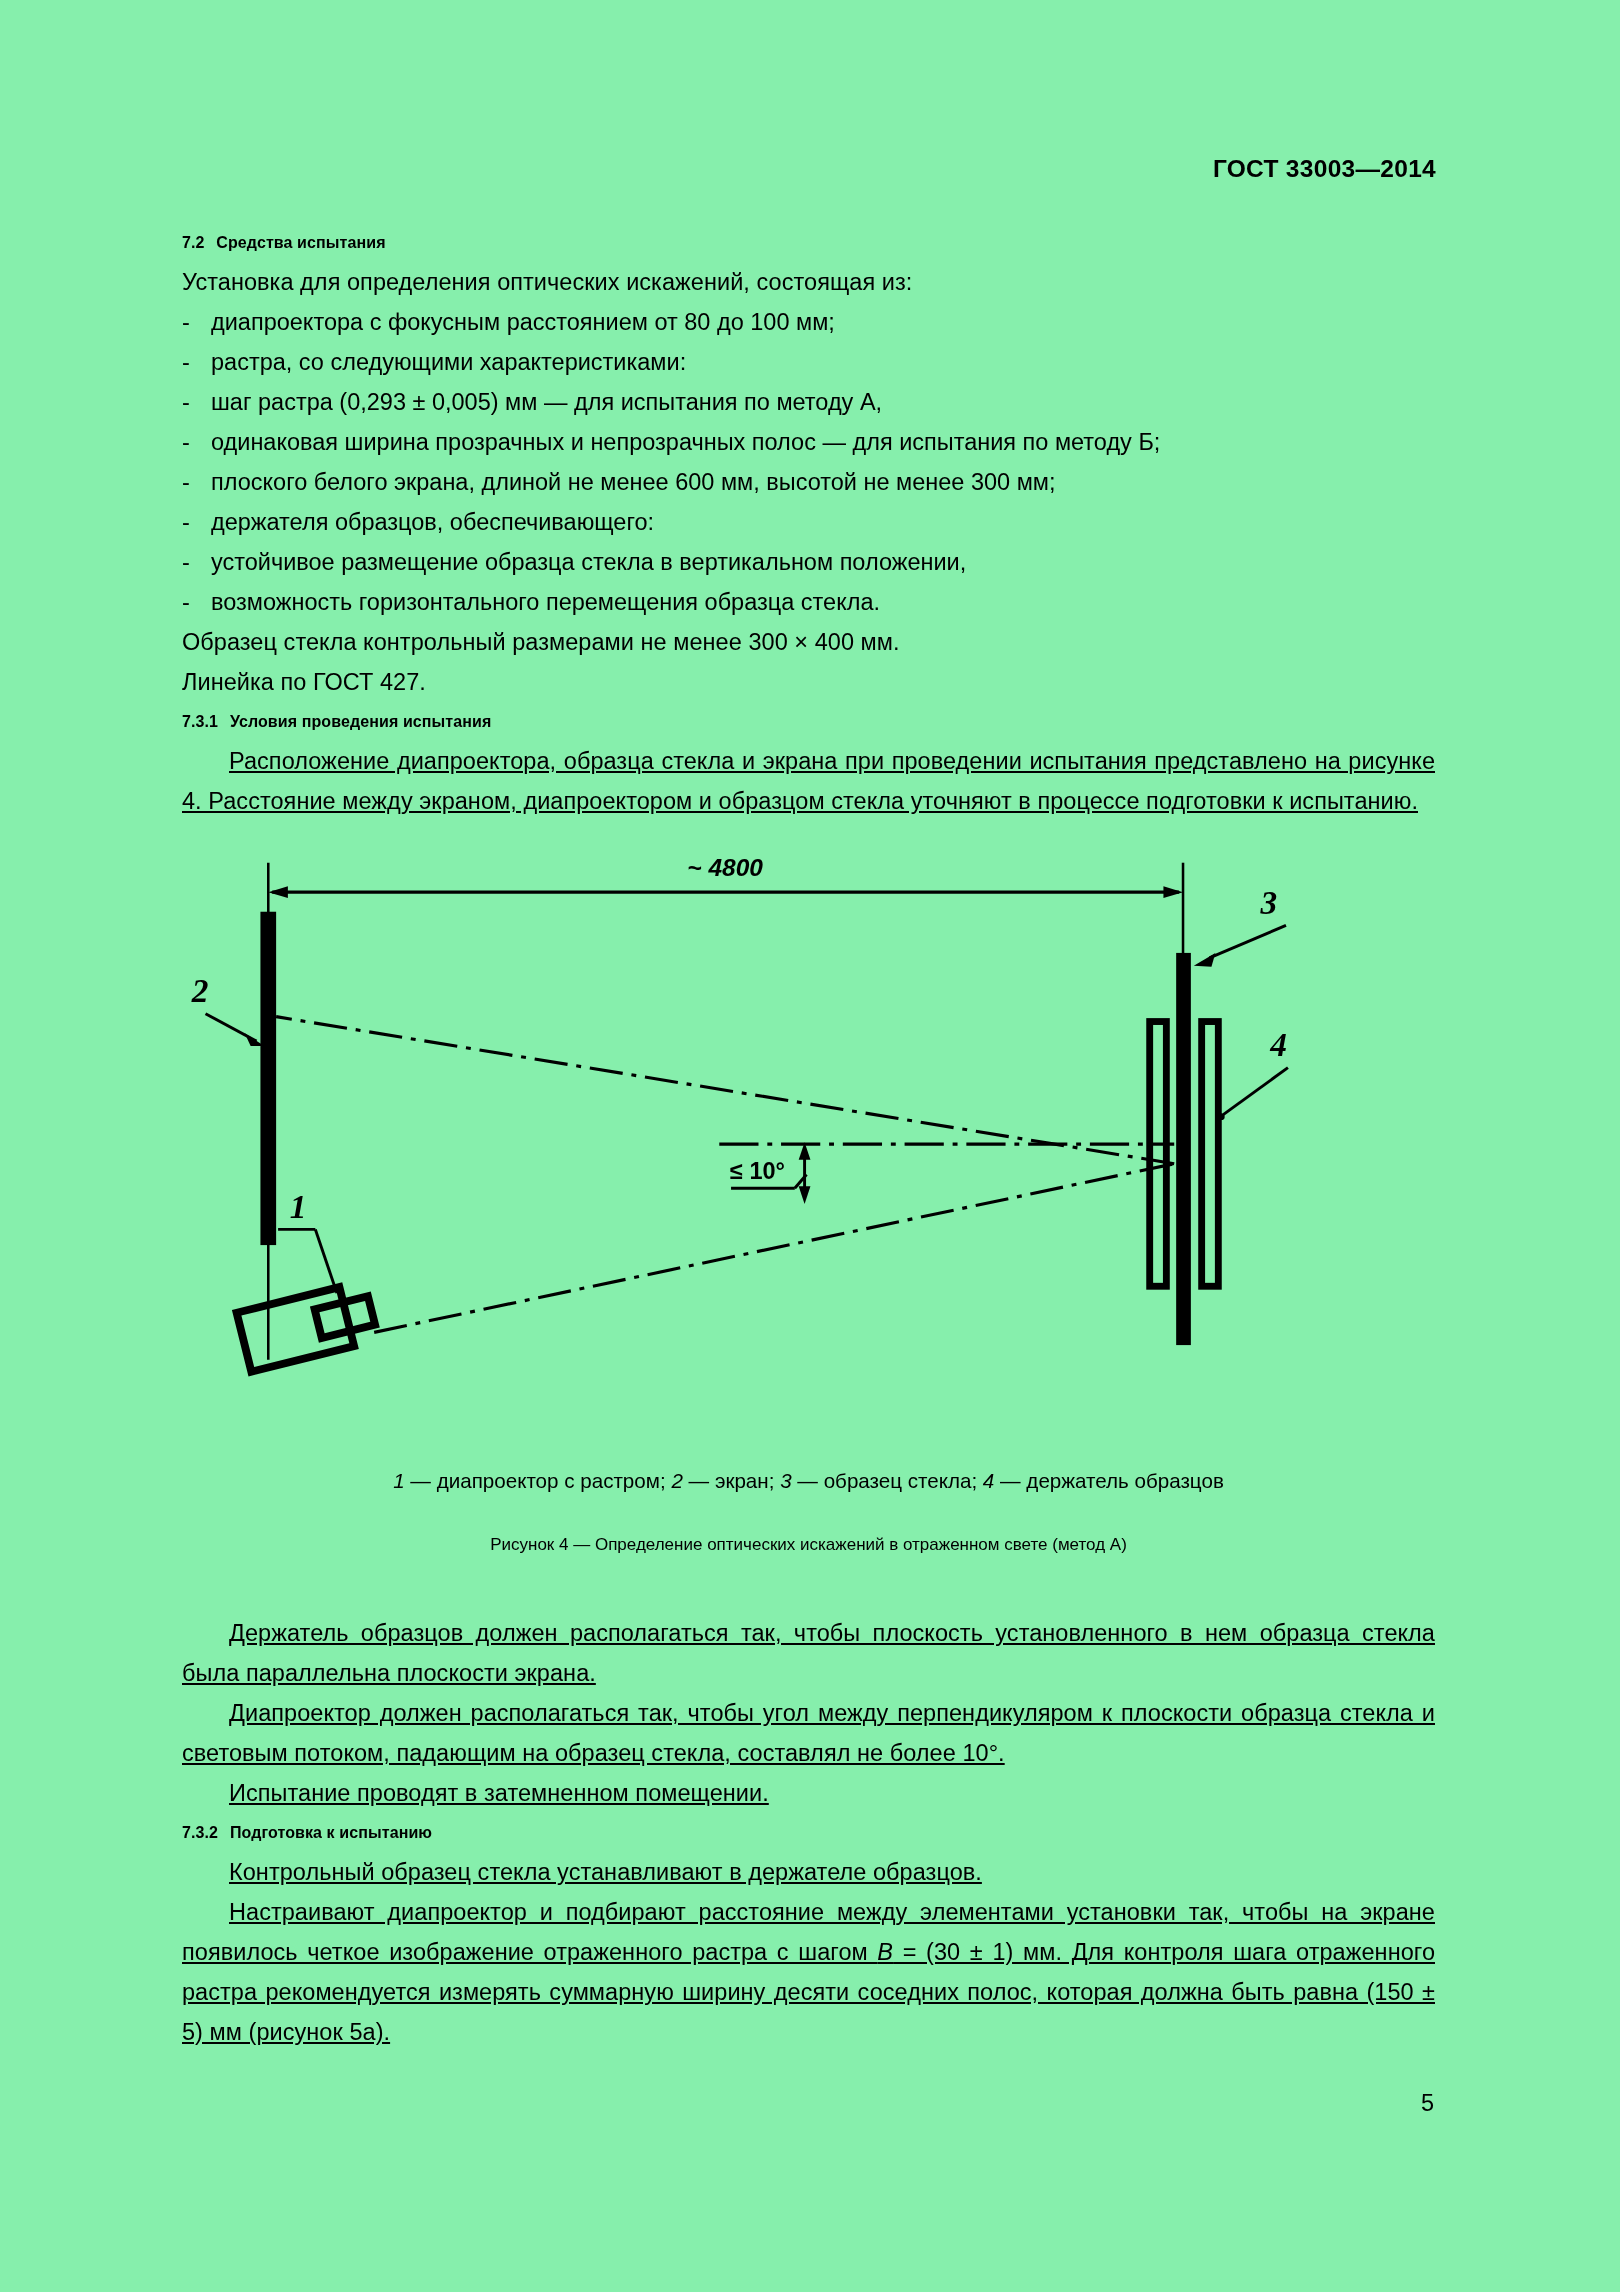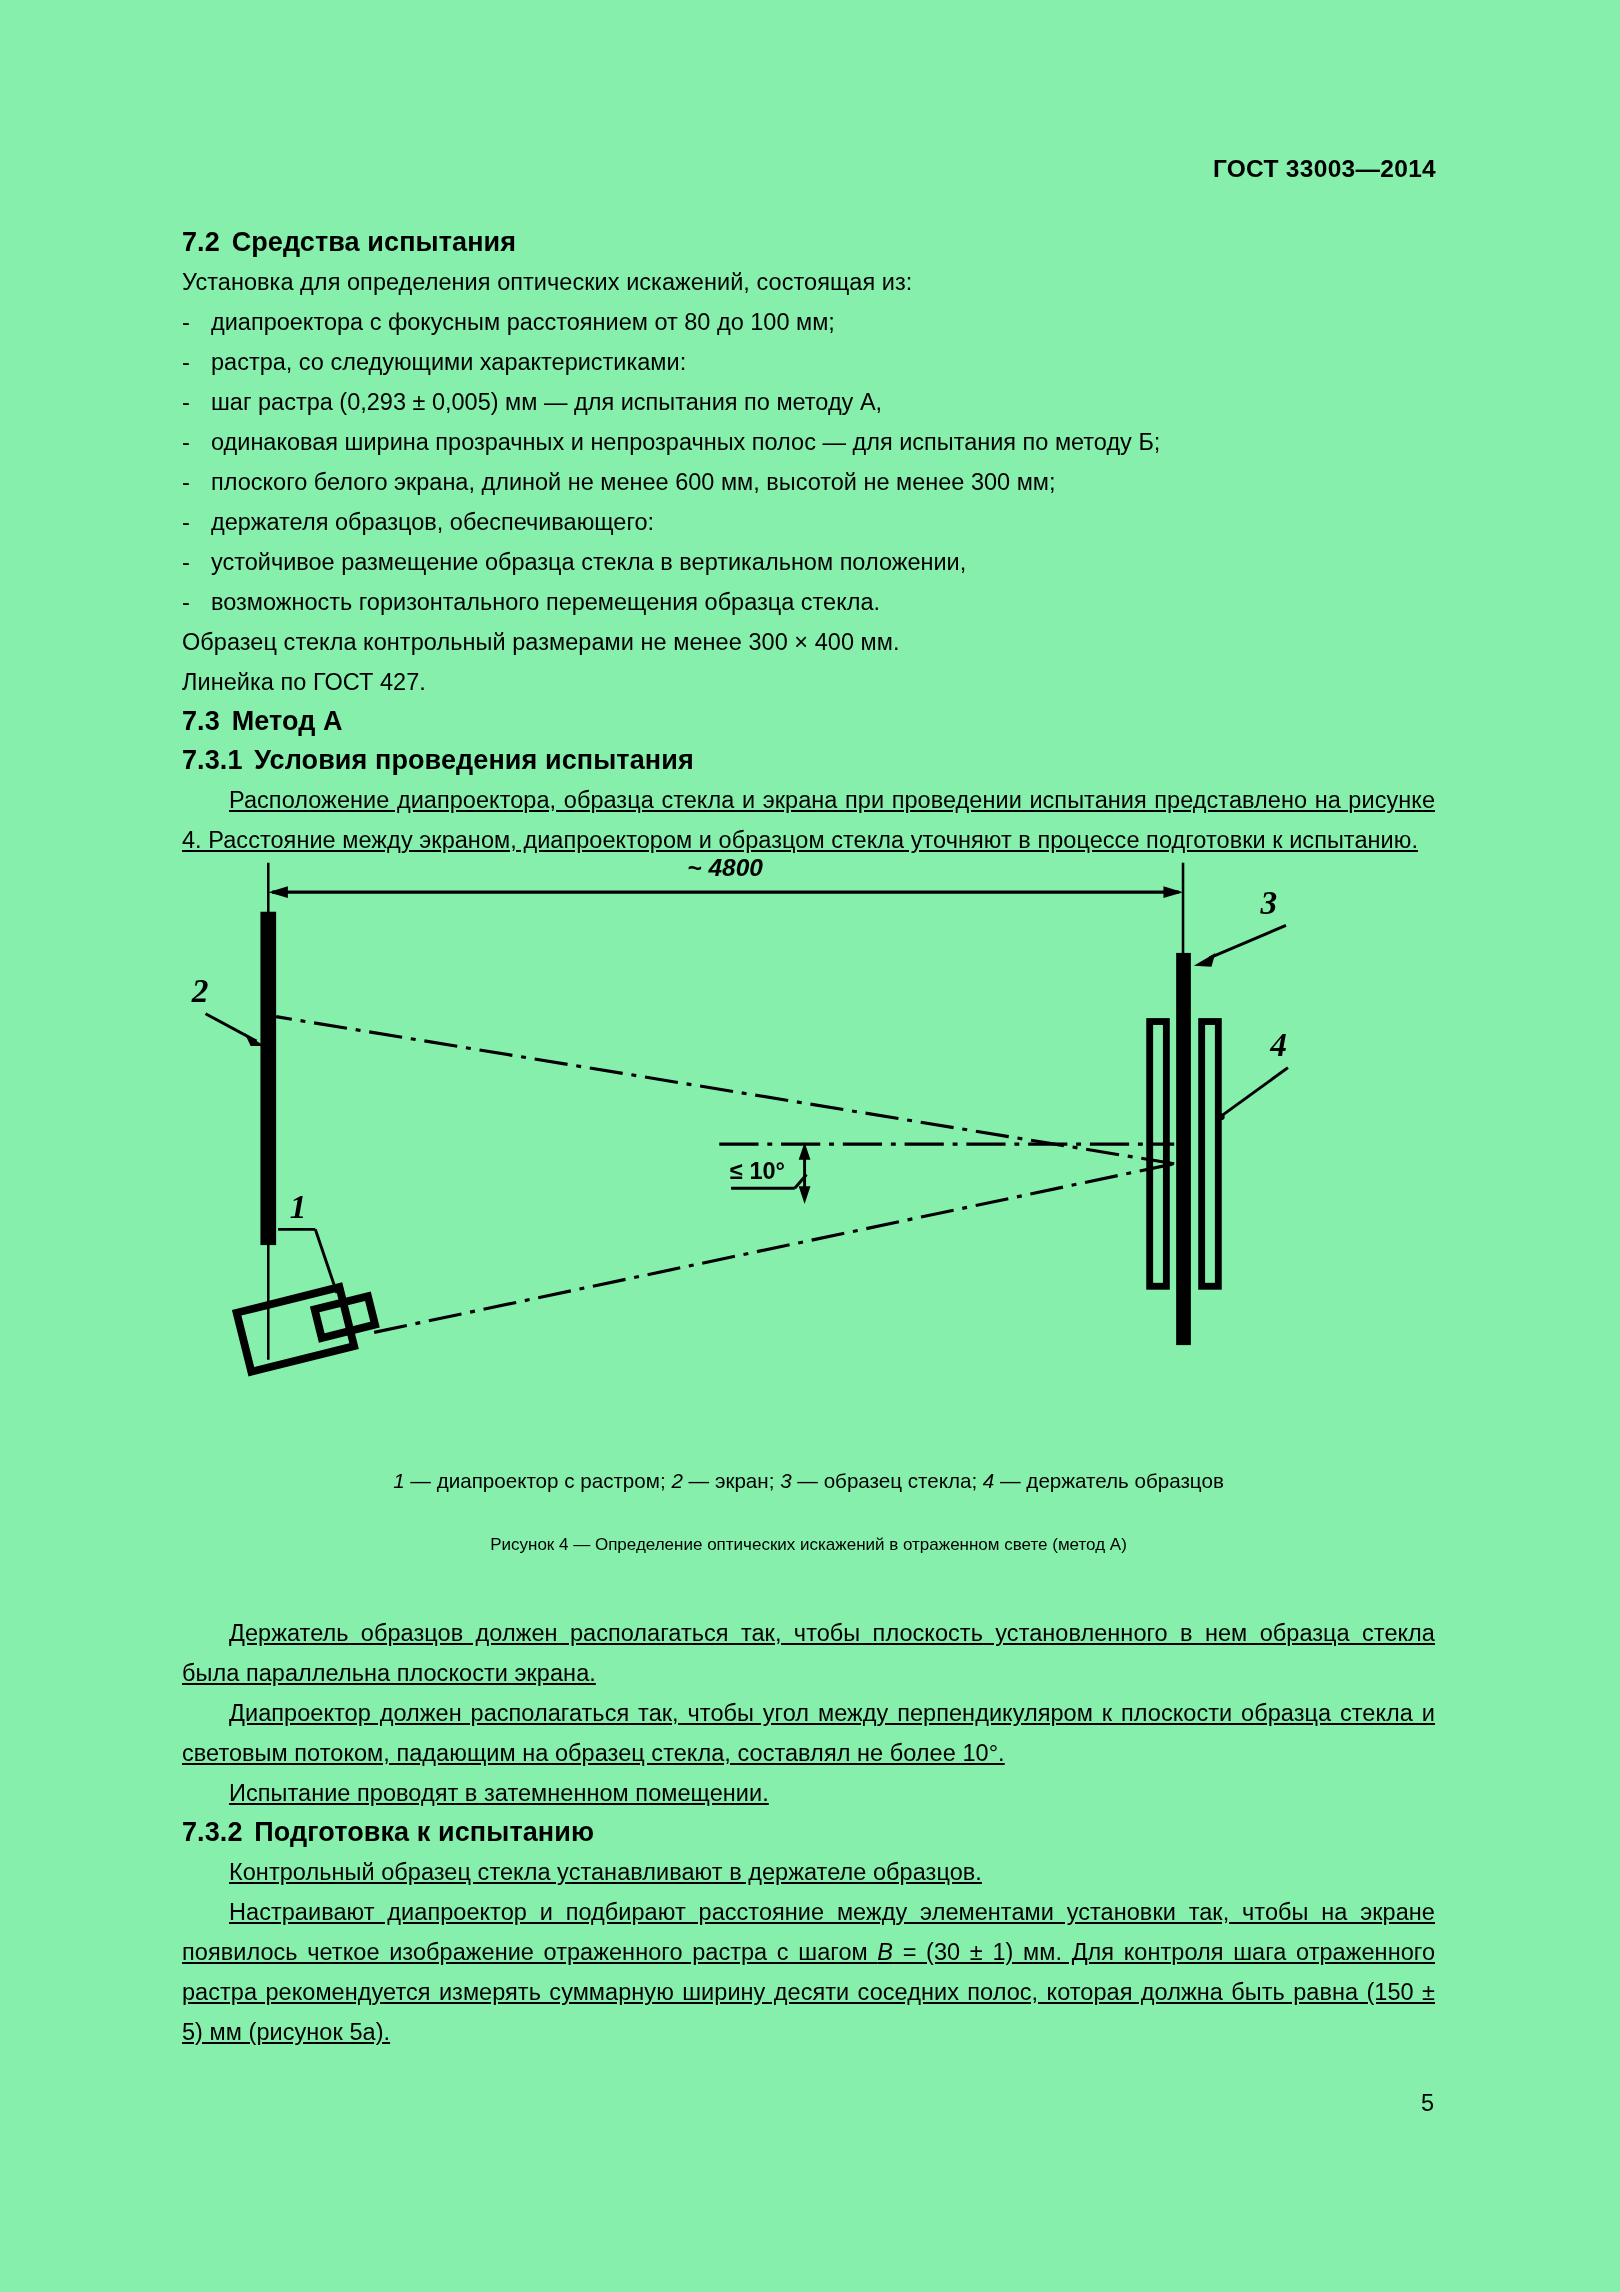--- a/index.html
+++ b/index.html
@@ -33,21 +33,21 @@
 
   
   .content {
     position: absolute;
     left: 182px;
     top: 223px;
     width: 1253px;
   }
 
   h3.sec {
-    font-size: 27px;
+    font-size: 16px;
     font-weight: bold;
     margin: 0;
     padding: 0;
     line-height: 39px;
     letter-spacing: 0.1px;
   }
   h3.sec .num { margin-right: 11.8px; }
 
   p.body {
     font-size: 23.5px;
@@ -144,23 +144,20 @@
       <li><span class="dash">-</span><span> одинаковая ширина прозрачных и непрозрачных полос — для испытания по методу Б;</span></li>
       <li><span class="dash">-</span><span>плоского белого экрана, длиной не менее 600 мм, высотой не менее 300 мм;</span></li>
       <li><span class="dash">-</span><span>держателя образцов, обеспечивающего:</span></li>
       <li><span class="dash">-</span><span>устойчивое размещение образца стекла в вертикальном положении,</span></li>
       <li><span class="dash">-</span><span>возможность горизонтального перемещения образца стекла.</span></li>
     </ul>
 
     <p class="body">Образец стекла контрольный размерами не менее 300 × 400 мм.</p>
     <p class="body">Линейка по ГОСТ 427.</p>
 
-    <h3 class="sec sp-before-7-3">
-      <span class="num">7.3</span><span>Метод А</span>
-    </h3>
 
     <h3 class="sec">
       <span class="num">7.3.1</span><span>Условия проведения испытания</span>
     </h3>
 
     <p class="body indent justify">Расположение диапроектора, образца стекла и экрана при проведении испытания представлено на рисунке 4. Расстояние между экраном, диапроектором и образцом стекла уточняют в процессе подготовки к испытанию.</p>
   </div>
 
   <div class="figure-wrap">
     <div class="figure-svg-box">

